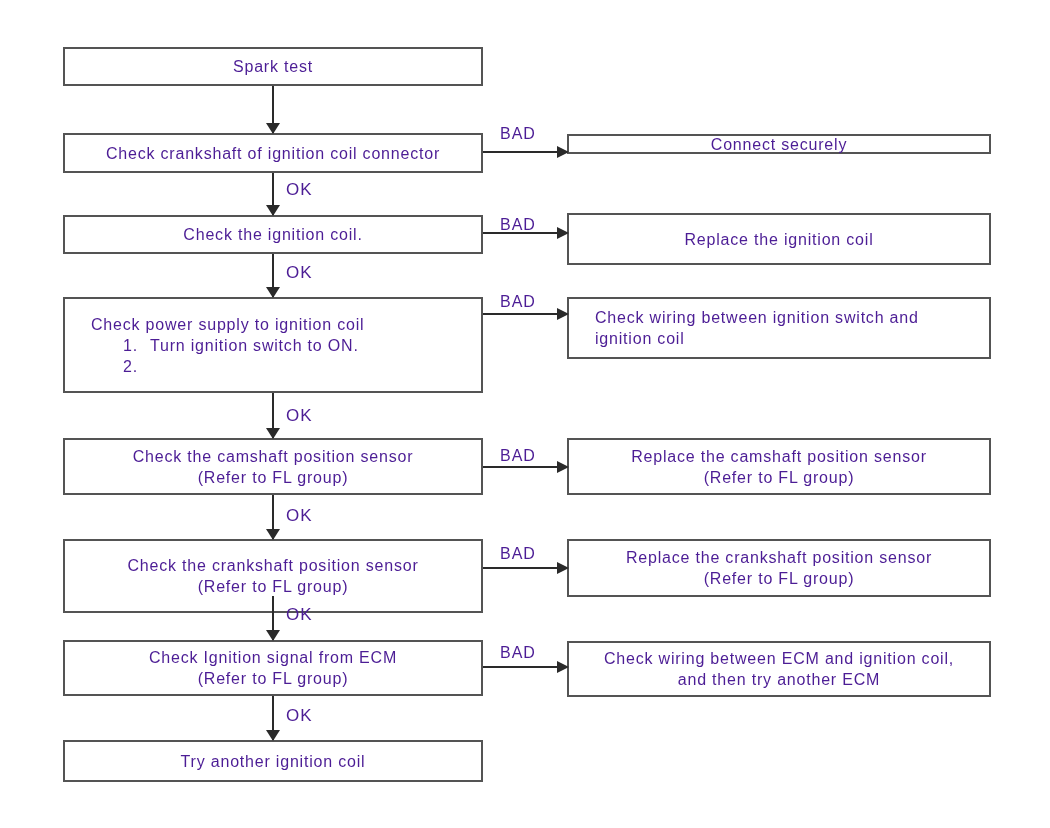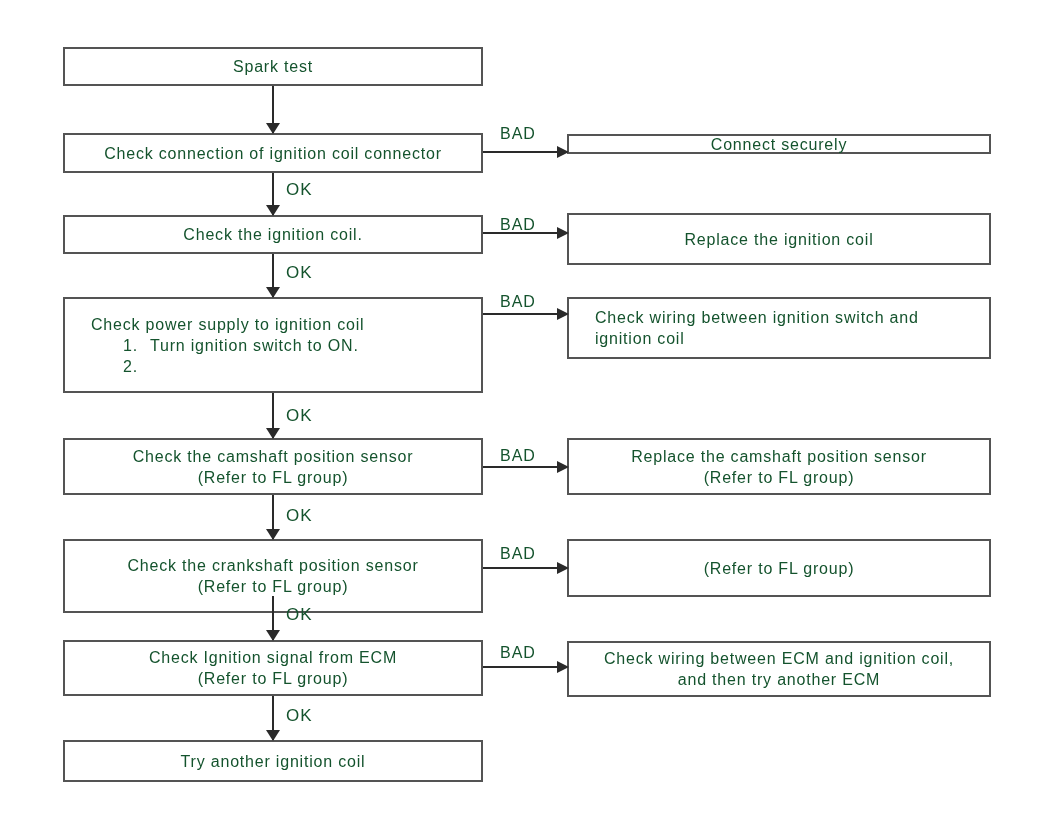--- a/index.html
+++ b/index.html
@@ -3,21 +3,21 @@
 <meta charset="utf-8">
 <style>
   * { margin: 0; padding: 0; box-sizing: border-box; }
   html, body { background: #ffffff; }
   .canvas {
     position: relative;
     width: 1050px;
     height: 828px;
     background: #ffffff;
     font-family: "Liberation Sans", sans-serif;
-    color: #14532d;
+    color: #4c1d95;
     overflow: hidden;
   }
   
   .box {
     position: absolute;
     background: #ffffff;
     border: 2px solid #545454;
     display: flex;
     flex-direction: column;
     justify-content: center;
@@ -89,21 +89,21 @@
 </head>
 <body>
 
 <div class="canvas">
 
   <div class="box lcol" style="top:47px;height:39px">
     <span class="bline">Spark test</span>
   </div>
 
   <div class="box lcol" style="top:133px;height:40px">
-    <span class="bline">Check connection of ignition coil connector</span>
+    <span class="bline">Check crankshaft of ignition coil connector</span>
   </div>
 
   <div class="box lcol" style="top:215px;height:39px">
     <span class="bline">Check the ignition coil.</span>
   </div>
 
   <div class="box lcol align-left" style="top:297px;height:96px">
     <span class="bline ps-title">Check power supply to ignition coil</span>
     <div class="substep">
       <span class="num">1.</span>
@@ -147,20 +147,21 @@
     <span class="bline">Check wiring between ignition switch and</span>
     <span class="bline">ignition coil</span>
   </div>
 
   <div class="box rcol" style="top:438px;height:57px">
     <span class="bline">Replace the camshaft position sensor</span>
     <span class="bline">(Refer to FL group)</span>
   </div>
 
   <div class="box rcol" style="top:539px;height:58px">
+    <span class="bline">Replace the crankshaft position sensor</span>
     <span class="bline">(Refer to FL group)</span>
   </div>
 
   <div class="box rcol" style="top:641px;height:56px">
     <span class="bline">Check wiring between ECM and ignition coil,</span>
     <span class="bline">and then try another ECM</span>
   </div>
 
   <div class="varrow" style="top:86px;height:47px"></div>
   <div class="varrow" style="top:173px;height:42px"></div>

